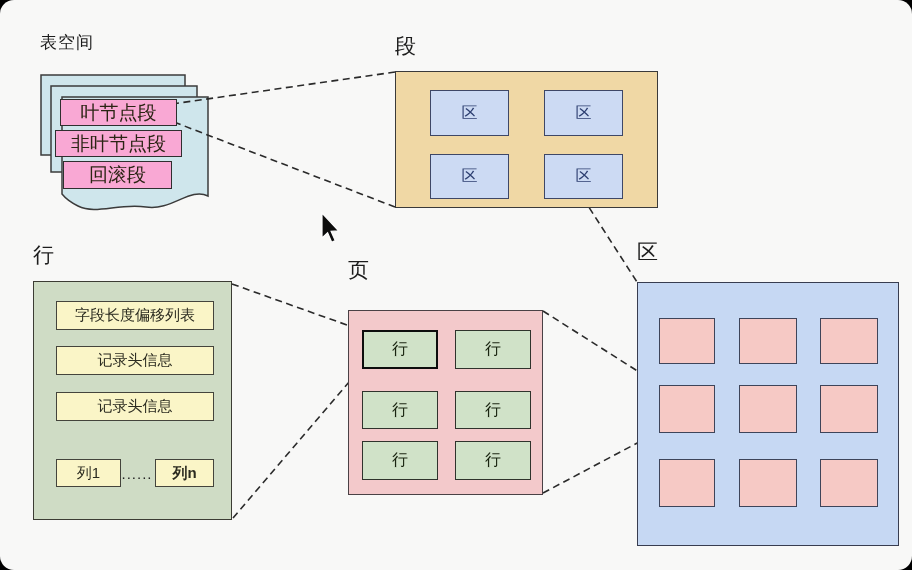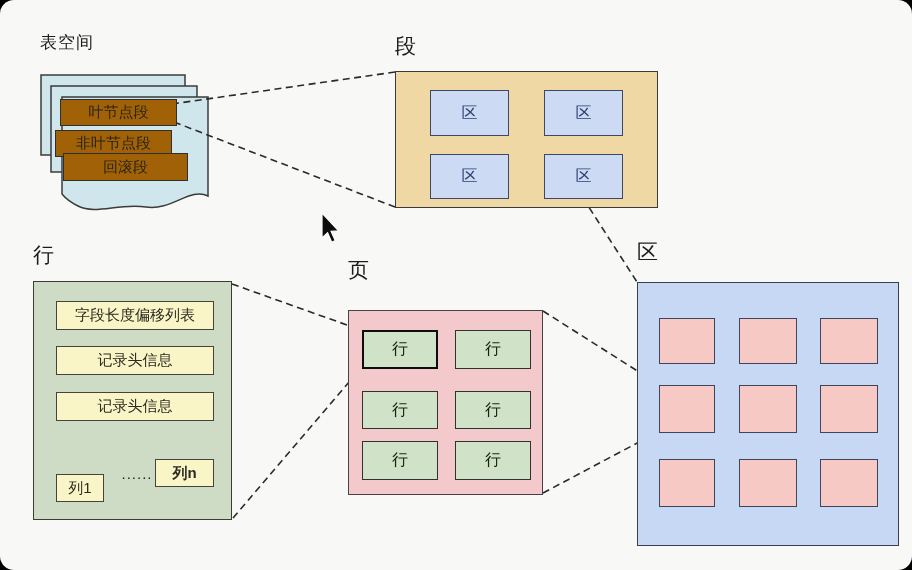--- a/index.html
+++ b/index.html
@@ -5,21 +5,21 @@
   html,body{margin:0;padding:0;background:#000;}
   .frame{
     position:relative;width:912px;height:570px;background:#f8f8f7;
     border-radius:14px;overflow:hidden;
     font-family:"Liberation Sans","DejaVu Sans",sans-serif;color:#1e1e1e;
   }
   .abs{position:absolute;box-sizing:border-box;}
   .title{font-size:21px;letter-spacing:1px;color:#1c1c1c;}
   .ts-title{font-size:17px;}
   .segbox{background:#f0d8a5;border:1.6px solid #3a3a3a;}
-  .tanfield{background:#a16207;border:1.7px solid #2f2f2f;display:flex;align-items:center;justify-content:center;font-size:15px;color:#2b2414;}
+  .tanfield{background:#f9a8d4;border:1.7px solid #2f2f2f;display:flex;align-items:center;justify-content:center;font-size:19px;color:#2b2414;}
   .bluecell{background:#ccdaf3;border:1.8px solid #3e4766;display:flex;align-items:center;justify-content:center;font-size:16px;color:#2c3e70;}
   .extentbox{background:#c6d8f3;border:1.8px solid #383d50;}
   .pinksq{background:#f6c9c5;border:1.9px solid #3e4459;}
   .pagebox{background:#f3c9cb;border:1.8px solid #4a4145;}
   .greencell{background:#d0e2c8;border:1.5px solid #2f332c;display:flex;align-items:center;justify-content:center;font-size:16px;color:#18230f;}
   .greencell.hl{border:2.5px solid #0d0d0d;}
   .rowbox{background:#cfdcc5;border:1.8px solid #3c3c34;}
   .yellowfield{background:#faf5c7;border:1.6px solid #44443c;display:flex;align-items:center;justify-content:center;font-size:15px;color:#2b2b20;}
   .dots{font-size:15px;color:#222;letter-spacing:1px;}
   svg{display:block;}
@@ -44,22 +44,22 @@
       <line x1="543" y1="311" x2="658" y2="384"></line>
       <line x1="543" y1="493" x2="658" y2="432"></line>
       <line x1="232" y1="284" x2="361" y2="330"></line>
       <line x1="233" y1="518" x2="361" y2="368"></line>
     </g>
   </svg>
 
   <div class="abs title ts-title" style="left:40px;top:31px;width:145px;">表空间</div>
 
   <div class="abs tanfield" style="left:60px;top:99px;width:117px;height:27px;">叶节点段</div>
-  <div class="abs tanfield" style="left:55px;top:130px;width:117px;height:27px;font-family:Liberation Serif, serif;">非叶节点段</div>
-  <div class="abs tanfield" style="left:63px;top:153px;width:125px;height:28px;">回滚段</div>
+  <div class="abs tanfield" style="left:55px;top:130px;width:127px;height:27px;font-family:Liberation Serif, serif;">非叶节点段</div>
+  <div class="abs tanfield" style="left:63px;top:161px;width:109px;height:28px;">回滚段</div>
 
   <div class="abs title" style="left:395px;top:32px;width:263px;">段</div>
   <div class="abs segbox" style="left:395px;top:71px;width:263px;height:137px;">
     <div class="abs bluecell" style="left:34px;top:18px;width:79px;height:46px;">区</div>
     <div class="abs bluecell" style="left:148px;top:18px;width:79px;height:46px;">区</div>
     <div class="abs bluecell" style="left:34px;top:82px;width:79px;height:45px;">区</div>
     <div class="abs bluecell" style="left:148px;top:82px;width:79px;height:45px;">区</div>
   </div>
 
   <div class="abs title" style="left:637px;top:238px;width:262px;">区</div>
@@ -83,21 +83,21 @@
     <div class="abs greencell" style="left:106px;top:80px;width:76px;height:38px;">行</div>
     <div class="abs greencell" style="left:13px;top:130px;width:76px;height:39px;">行</div>
     <div class="abs greencell" style="left:106px;top:130px;width:76px;height:39px;">行</div>
   </div>
 
   <div class="abs title" style="left:33px;top:241px;width:199px;">行</div>
   <div class="abs rowbox" style="left:33px;top:281px;width:199px;height:239px;">
     <div class="abs yellowfield" style="left:22px;top:19px;width:158px;height:29px;">字段长度偏移列表</div>
     <div class="abs yellowfield" style="left:22px;top:64px;width:158px;height:29px;">记录头信息</div>
     <div class="abs yellowfield" style="left:22px;top:110px;width:158px;height:29px;">记录头信息</div>
-    <div class="abs yellowfield" style="left:22px;top:192px;width:48px;height:28px;">列1</div>
+    <div class="abs yellowfield" style="left:22px;top:177px;width:65px;height:28px;">列1</div>
     <div class="abs dots" style="left:86px;top:183px;width:34px;text-align:center;">......</div>
     <div class="abs yellowfield" style="left:121px;top:177px;width:59px;height:28px;font-weight:bold;">列n</div>
   </div>
 
   <svg class="abs" style="left:318px;top:210px;" width="26" height="38" viewBox="0 0 26 38">
     <path d="M4,3 L4,28 L9.6,22.8 L13.7,32.2 L17.2,30.6 L13.1,21.4 L20.6,20.8 Z" fill="#0c0c0c" stroke="#fdfdfd" stroke-width="1.2"></path>
   </svg>
 
 </div>
 

